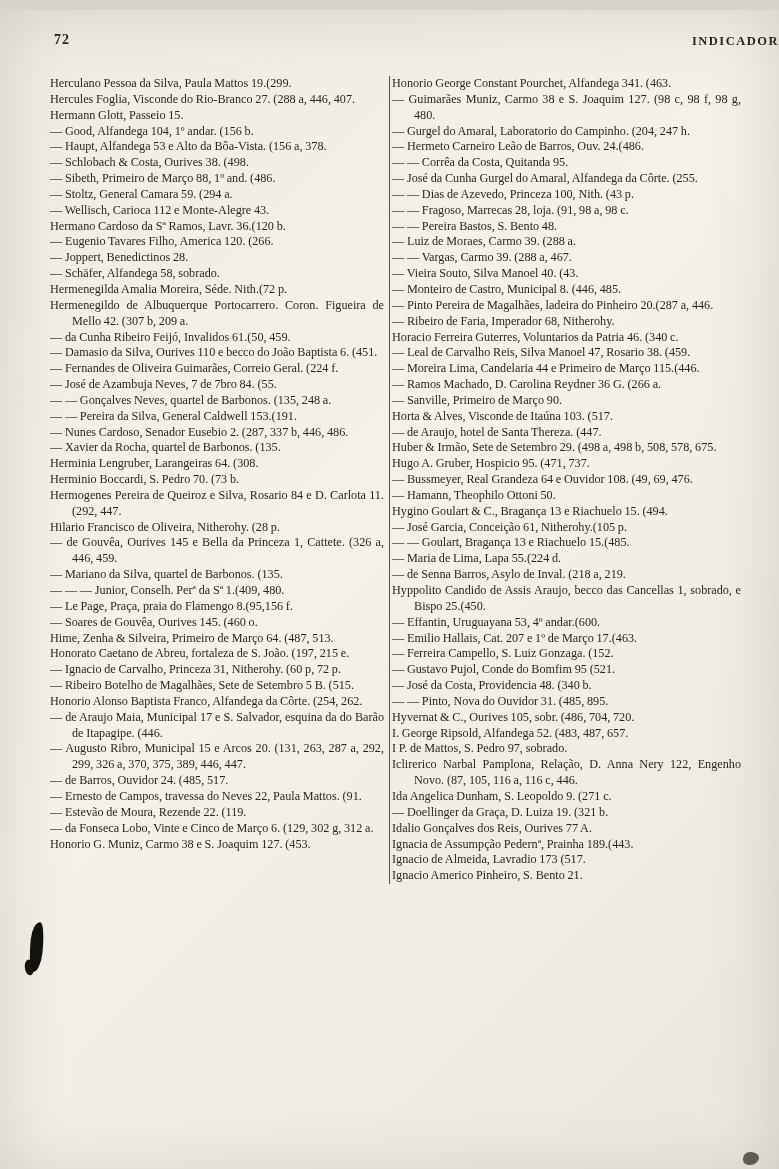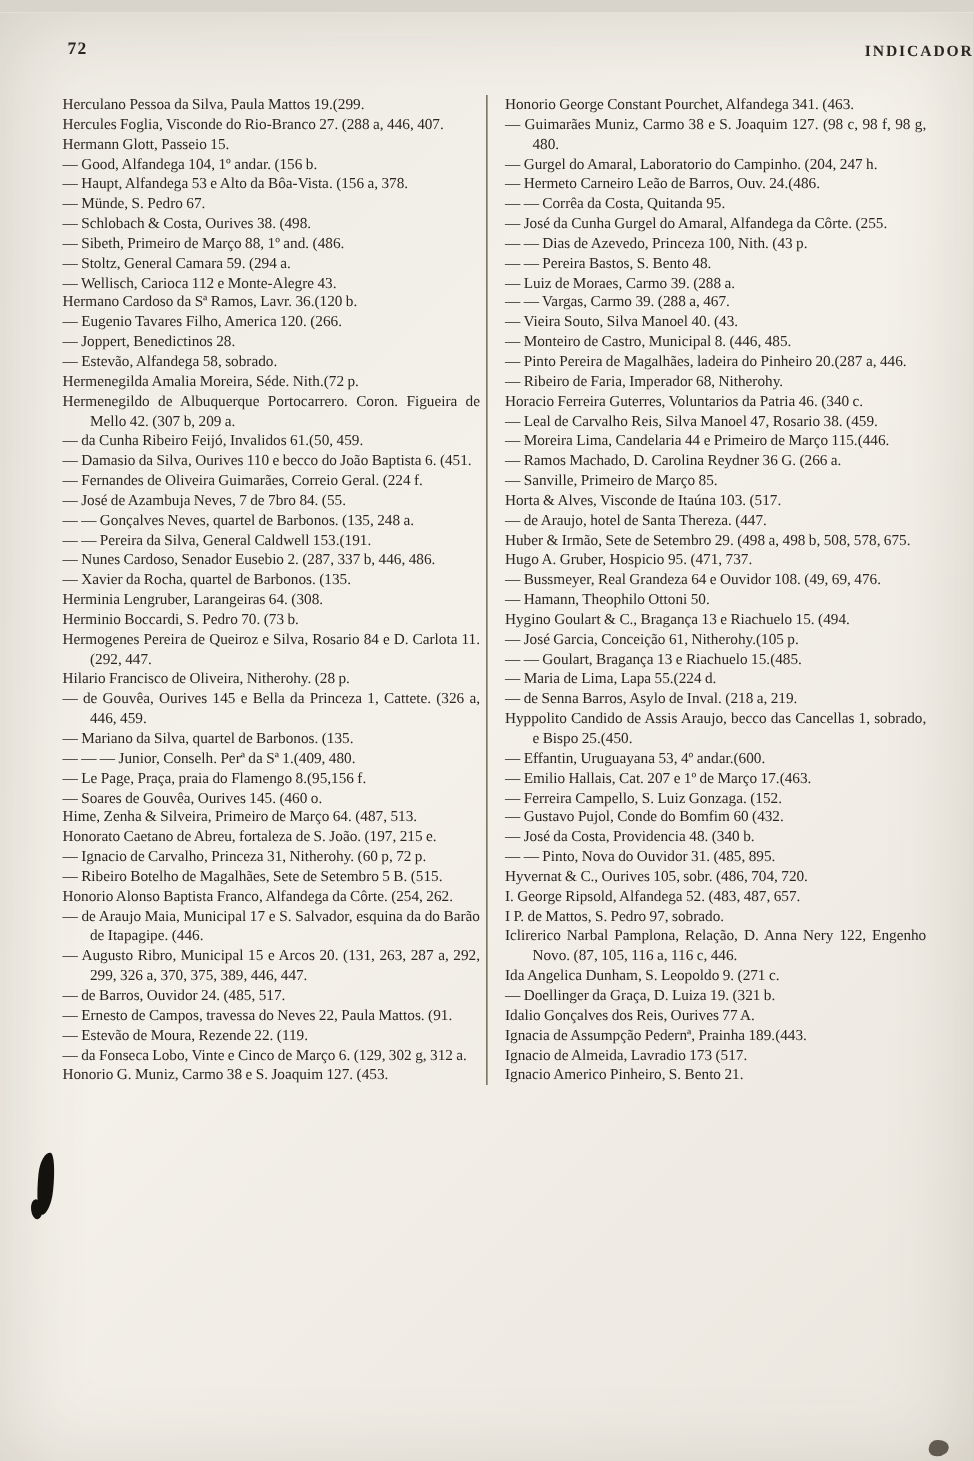--- a/index.html
+++ b/index.html
@@ -45,21 +45,21 @@
   .col {
     box-sizing: border-box;
   }
   .col-left {
     width: 339px;
     padding-right: 5px;
   }
   .col-right {
     flex: 1;
     border-left: 1px solid #58513f;
-    padding-left: 14px;
+    padding-left: 2px;
   }
   .entry {
     font-size: 12.2px;
     line-height: 15.85px;
     padding-left: 22px;
     text-indent: -22px;
     text-align: justify;
     word-spacing: -0.3px;
   }
   .ink-blot {
@@ -104,29 +104,28 @@
     <div class="running-title">INDICADOR</div>
   </div>
 
   <div class="columns">
     <div class="col col-left">
         <div class="entry">Herculano Pessoa da Silva, Paula Mattos 19.(299.</div>
         <div class="entry">Hercules Foglia, Visconde do Rio-Branco 27. (288 a, 446, 407.</div>
         <div class="entry">Hermann Glott, Passeio 15.</div>
         <div class="entry">— Good, Alfandega 104, 1º andar. (156 b.</div>
         <div class="entry">— Haupt, Alfandega 53 e Alto da Bôa-Vista. (156 a, 378.</div>
-        <div class="entry">— Münde, S. Pedro 67.</div>
         <div class="entry">— Schlobach &amp; Costa, Ourives 38. (498.</div>
         <div class="entry">— Sibeth, Primeiro de Março 88, 1º and. (486.</div>
         <div class="entry">— Stoltz, General Camara 59. (294 a.</div>
         <div class="entry">— Wellisch, Carioca 112 e Monte-Alegre 43.</div>
         <div class="entry">Hermano Cardoso da Sª Ramos, Lavr. 36.(120 b.</div>
         <div class="entry">— Eugenio Tavares Filho, America 120. (266.</div>
         <div class="entry">— Joppert, Benedictinos 28.</div>
-        <div class="entry">— Estevão, Alfandega 58, sobrado.</div>
+        <div class="entry">— Schäfer, Alfandega 58, sobrado.</div>
         <div class="entry">Hermenegilda Amalia Moreira, Séde. Nith.(72 p.</div>
         <div class="entry">Hermenegildo de Albuquerque Portocarrero. Coron. Figueira de Mello 42. (307 b, 209 a.</div>
         <div class="entry">— da Cunha Ribeiro Feijó, Invalidos 61.(50, 459.</div>
         <div class="entry">— Damasio da Silva, Ourives 110 e becco do João Baptista 6. (451.</div>
         <div class="entry">— Fernandes de Oliveira Guimarães, Correio Geral. (224 f.</div>
         <div class="entry">— José de Azambuja Neves, 7 de 7bro 84. (55.</div>
         <div class="entry">— — Gonçalves Neves, quartel de Barbonos. (135, 248 a.</div>
         <div class="entry">— — Pereira da Silva, General Caldwell 153.(191.</div>
         <div class="entry">— Nunes Cardoso, Senador Eusebio 2. (287, 337 b, 446, 486.</div>
         <div class="entry">— Xavier da Rocha, quartel de Barbonos. (135.</div>
@@ -153,48 +152,49 @@
         <div class="entry">Honorio G. Muniz, Carmo 38 e S. Joaquim 127. (453.</div>
       </div>
     <div class="col col-right">
         <div class="entry">Honorio George Constant Pourchet, Alfandega 341. (463.</div>
         <div class="entry">— Guimarães Muniz, Carmo 38 e S. Joaquim 127. (98 c, 98 f, 98 g, 480.</div>
         <div class="entry">— Gurgel do Amaral, Laboratorio do Campinho. (204, 247 h.</div>
         <div class="entry">— Hermeto Carneiro Leão de Barros, Ouv. 24.(486.</div>
         <div class="entry">— — Corrêa da Costa, Quitanda 95.</div>
         <div class="entry">— José da Cunha Gurgel do Amaral, Alfandega da Côrte. (255.</div>
         <div class="entry">— — Dias de Azevedo, Princeza 100, Nith. (43 p.</div>
+        <div class="entry">— — Fragoso, Marrecas 28, loja. (91, 98 a, 98 c.</div>
         <div class="entry">— — Pereira Bastos, S. Bento 48.</div>
         <div class="entry">— Luiz de Moraes, Carmo 39. (288 a.</div>
         <div class="entry">— — Vargas, Carmo 39. (288 a, 467.</div>
         <div class="entry">— Vieira Souto, Silva Manoel 40. (43.</div>
         <div class="entry">— Monteiro de Castro, Municipal 8. (446, 485.</div>
         <div class="entry">— Pinto Pereira de Magalhães, ladeira do Pinheiro 20.(287 a, 446.</div>
         <div class="entry">— Ribeiro de Faria, Imperador 68, Nitherohy.</div>
         <div class="entry">Horacio Ferreira Guterres, Voluntarios da Patria 46. (340 c.</div>
         <div class="entry">— Leal de Carvalho Reis, Silva Manoel 47, Rosario 38. (459.</div>
         <div class="entry">— Moreira Lima, Candelaria 44 e Primeiro de Março 115.(446.</div>
         <div class="entry">— Ramos Machado, D. Carolina Reydner 36 G. (266 a.</div>
-        <div class="entry">— Sanville, Primeiro de Março 85.</div>
+        <div class="entry">— Sanville, Primeiro de Março 90.</div>
         <div class="entry">Horta &amp; Alves, Visconde de Itaúna 103. (517.</div>
         <div class="entry">— de Araujo, hotel de Santa Thereza. (447.</div>
         <div class="entry">Huber &amp; Irmão, Sete de Setembro 29. (498 a, 498 b, 508, 578, 675.</div>
         <div class="entry">Hugo A. Gruber, Hospicio 95. (471, 737.</div>
         <div class="entry">— Bussmeyer, Real Grandeza 64 e Ouvidor 108. (49, 69, 476.</div>
         <div class="entry">— Hamann, Theophilo Ottoni 50.</div>
         <div class="entry">Hygino Goulart &amp; C., Bragança 13 e Riachuelo 15. (494.</div>
         <div class="entry">— José Garcia, Conceição 61, Nitherohy.(105 p.</div>
         <div class="entry">— — Goulart, Bragança 13 e Riachuelo 15.(485.</div>
         <div class="entry">— Maria de Lima, Lapa 55.(224 d.</div>
         <div class="entry">— de Senna Barros, Asylo de Inval. (218 a, 219.</div>
         <div class="entry">Hyppolito Candido de Assis Araujo, becco das Cancellas 1, sobrado, e Bispo 25.(450.</div>
         <div class="entry">— Effantin, Uruguayana 53, 4º andar.(600.</div>
         <div class="entry">— Emilio Hallais, Cat. 207 e 1º de Março 17.(463.</div>
         <div class="entry">— Ferreira Campello, S. Luiz Gonzaga. (152.</div>
-        <div class="entry">— Gustavo Pujol, Conde do Bomfim 60 (432.</div>
+        <div class="entry">— Gustavo Pujol, Conde do Bomfim 95 (521.</div>
         <div class="entry">— José da Costa, Providencia 48. (340 b.</div>
         <div class="entry">— — Pinto, Nova do Ouvidor 31. (485, 895.</div>
         <div class="entry">Hyvernat &amp; C., Ourives 105, sobr. (486, 704, 720.</div>
         <div class="entry">I. George Ripsold, Alfandega 52. (483, 487, 657.</div>
         <div class="entry">I P. de Mattos, S. Pedro 97, sobrado.</div>
         <div class="entry">Iclirerico Narbal Pamplona, Relação, D. Anna Nery 122, Engenho Novo. (87, 105, 116 a, 116 c, 446.</div>
         <div class="entry">Ida Angelica Dunham, S. Leopoldo 9. (271 c.</div>
         <div class="entry">— Doellinger da Graça, D. Luiza 19. (321 b.</div>
         <div class="entry">Idalio Gonçalves dos Reis, Ourives 77 A.</div>
         <div class="entry">Ignacia de Assumpção Pedernª, Prainha 189.(443.</div>

